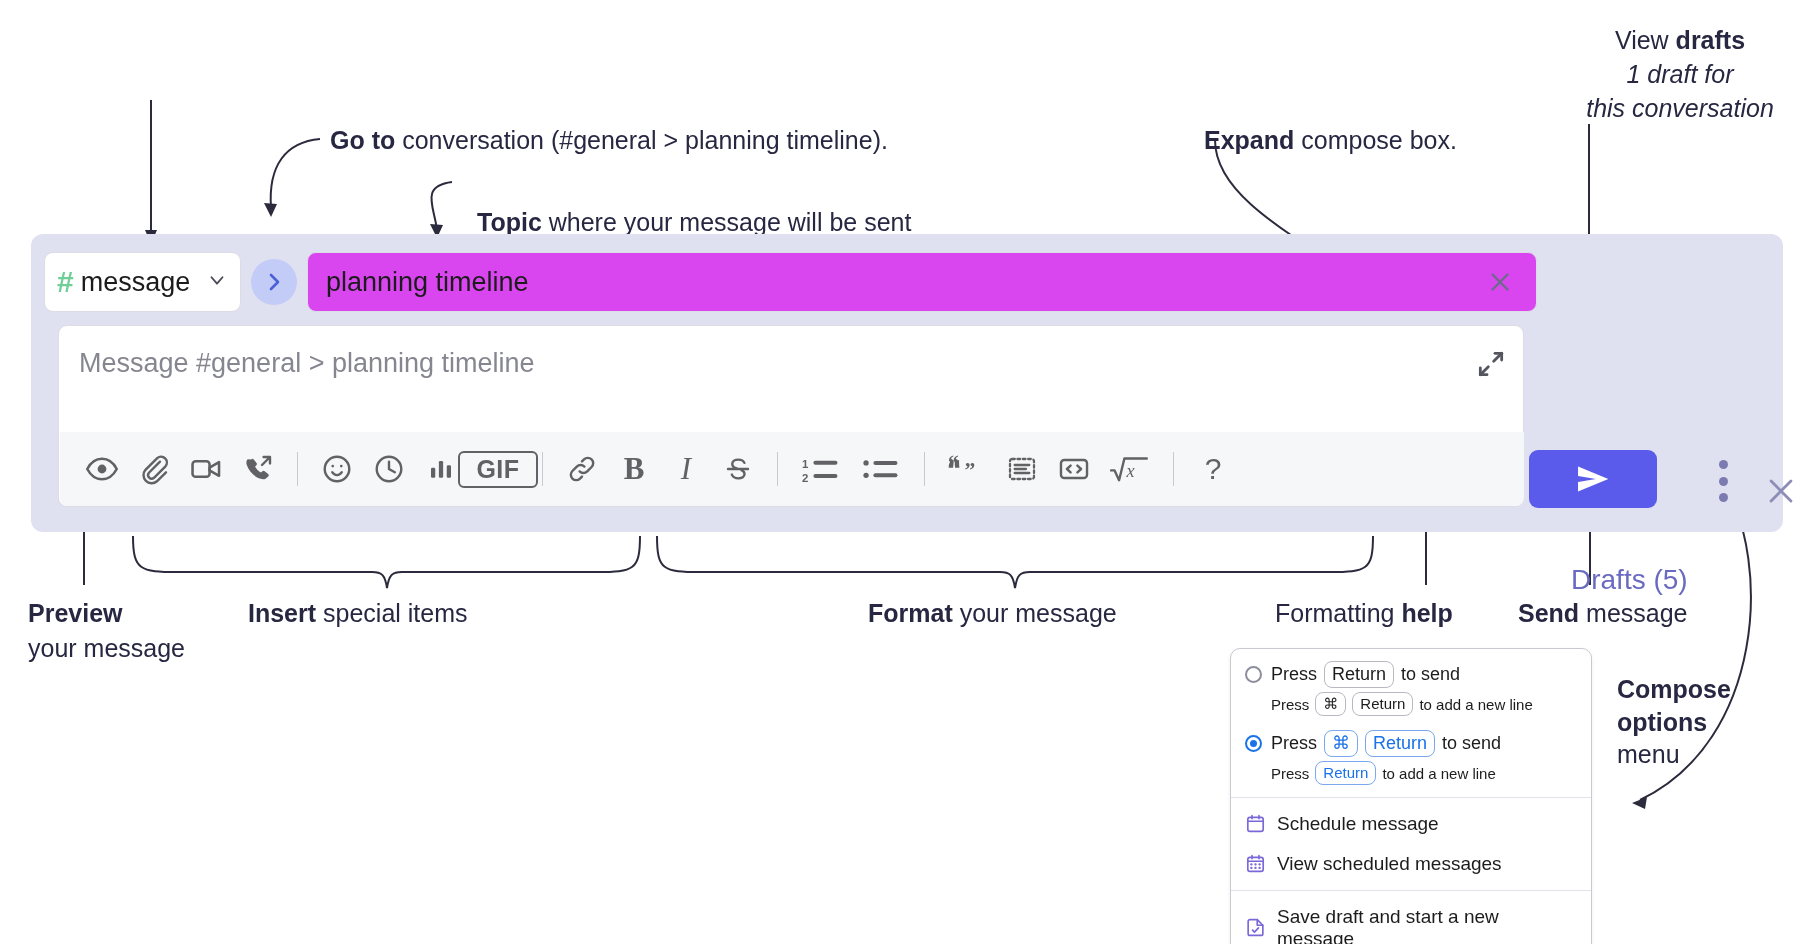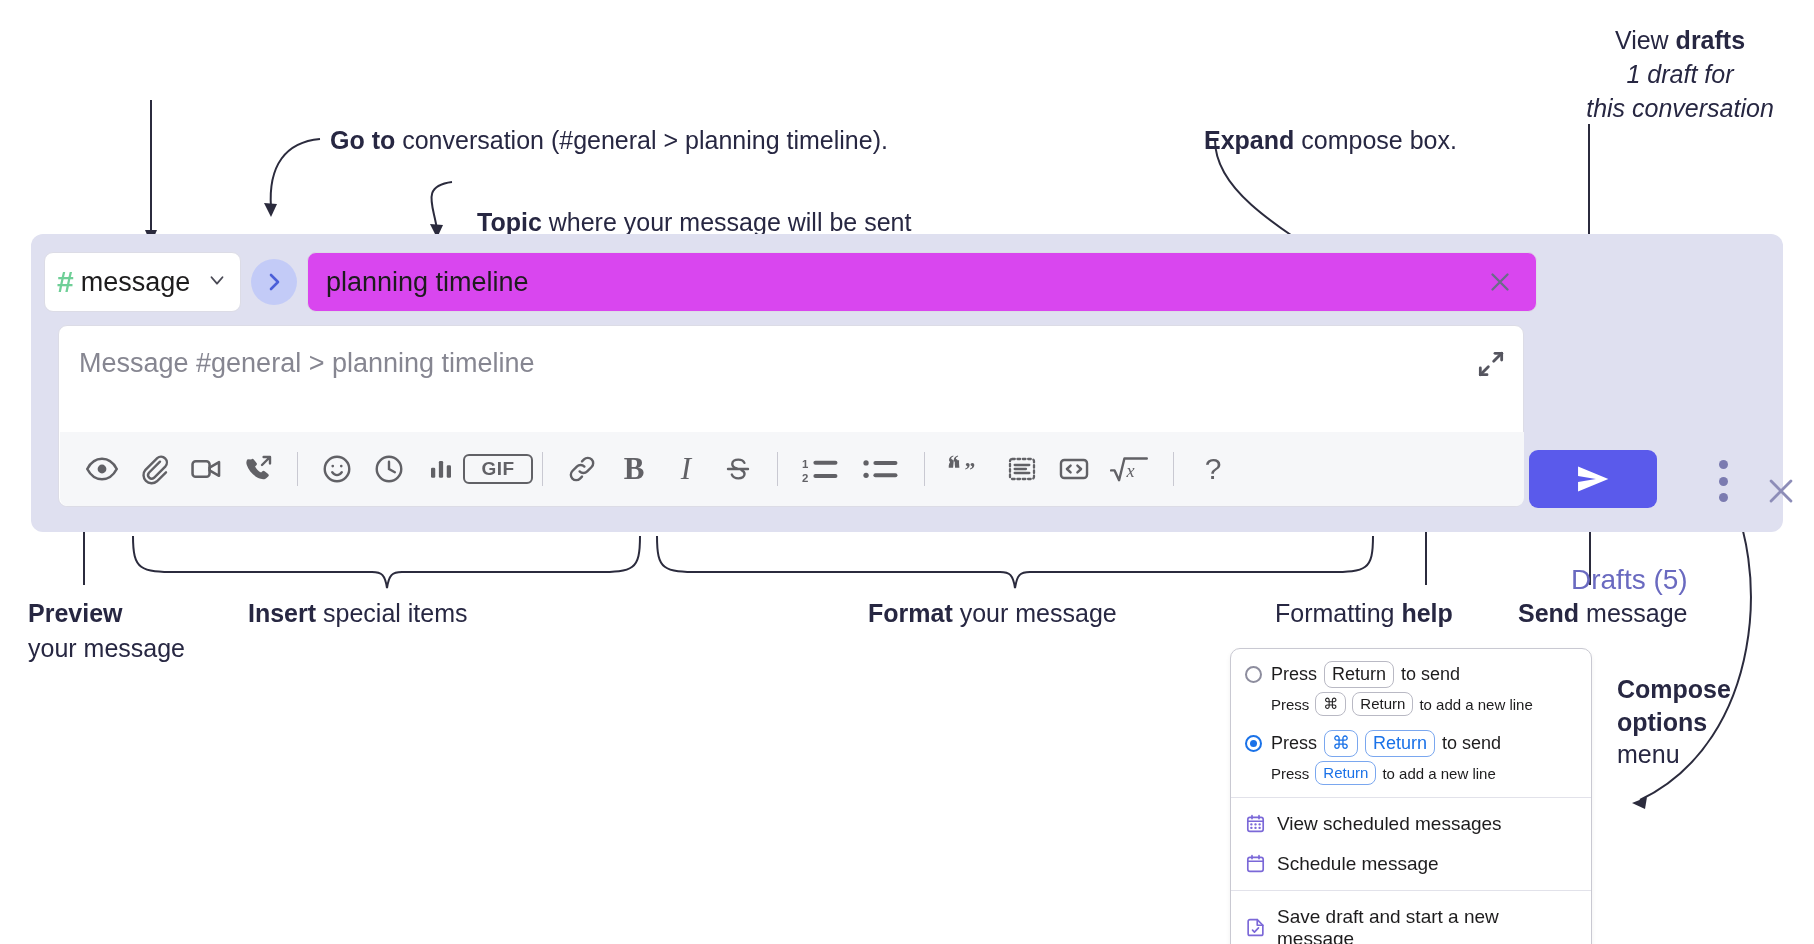--- a/index.html
+++ b/index.html
@@ -297,21 +297,21 @@
               </svg>
           </div>
           <div class="tb-btn">
             <svg width="30" height="30" viewBox="0 0 24 24" fill="currentColor">
                 <rect x="4" y="11" width="3.4" height="8" rx="1"></rect>
                 <rect x="10.3" y="5.5" width="3.4" height="13.5" rx="1"></rect>
                 <rect x="16.6" y="9" width="3.4" height="10" rx="1"></rect>
               </svg>
           </div>
           <div class="tb-btn" style="width:62px;">
-            <span style="border:2px solid currentColor; border-radius:6px; font-size:19px; font-weight:600; padding:2px 16px; letter-spacing:.5px;">GIF</span>
+            <span style="border:2px solid currentColor; border-radius:6px; font-size:25px; font-weight:600; padding:2px 16px; letter-spacing:.5px;">GIF</span>
           </div>
           <div class="tb-sep"></div>
           <div class="tb-btn">
             <svg width="32" height="32" viewBox="0 0 24 24" fill="none" stroke="currentColor" stroke-width="1.8" stroke-linecap="round">
                 <path d="M10.2 13.8 a4 4 0 0 0 5.7 0 l3.3-3.3 a4 4 0 0 0-5.7-5.7 L12 6.3"></path>
                 <path d="M13.8 10.2 a4 4 0 0 0-5.7 0 l-3.3 3.3 a4 4 0 0 0 5.7 5.7 L12 17.7"></path>
               </svg>
           </div>
           <div class="tb-btn">
             <span style="font-family:'Liberation Serif',serif; font-size:31px; font-weight:700;">B</span>
@@ -426,30 +426,30 @@
       </div>
     </div>
 
     <div class="menu-div"></div>
 
     <div style="padding:6px 0;">
       <div class="menu-item">
         <svg width="21" height="21" viewBox="0 0 24 24" fill="none" stroke="#7b68d8" stroke-width="1.9" stroke-linecap="round">
           <rect x="3.2" y="5" width="17.6" height="16" rx="2.4"></rect>
             <path d="M3.2 9.4 L20.8 9.4 M8 3 L8 6.6 M16 3 L16 6.6"></path>
-          <path d="M7.2 13 L7.4 13 M11.9 13 L12.1 13 M16.6 13 L16.8 13 M7.2 17 L7.4 17 M11.9 17 L12.1 17 M16.6 17 L16.8 17" stroke-width="2.6"></path>
         </svg>
-        <span>View scheduled messages</span>
+        <span>Schedule message</span>
       </div>
       <div class="menu-item">
         <svg width="21" height="21" viewBox="0 0 24 24" fill="none" stroke="#7b68d8" stroke-width="1.9" stroke-linecap="round">
           <rect x="3.2" y="5" width="17.6" height="16" rx="2.4"></rect>
             <path d="M3.2 9.4 L20.8 9.4 M8 3 L8 6.6 M16 3 L16 6.6"></path>
+          <path d="M7.2 13 L7.4 13 M11.9 13 L12.1 13 M16.6 13 L16.8 13 M7.2 17 L7.4 17 M11.9 17 L12.1 17 M16.6 17 L16.8 17" stroke-width="2.6"></path>
         </svg>
-        <span>Schedule message</span>
+        <span>View scheduled messages</span>
       </div>
     </div>
 
     <div class="menu-div"></div>
 
     <div style="padding:6px 0 8px 0;">
       <div class="menu-item">
         <svg width="21" height="21" viewBox="0 0 24 24" fill="none" stroke="#7b68d8" stroke-width="1.9" stroke-linecap="round" stroke-linejoin="round">
           <path d="M14 3 L5.6 3 a2 2 0 0 0-2 2 L3.6 19 a2 2 0 0 0 2 2 L18.4 21 a2 2 0 0 0 2-2 L20.4 9.4Z"></path>
           <path d="M14 3 L14 9.4 L20.4 9.4"></path>

